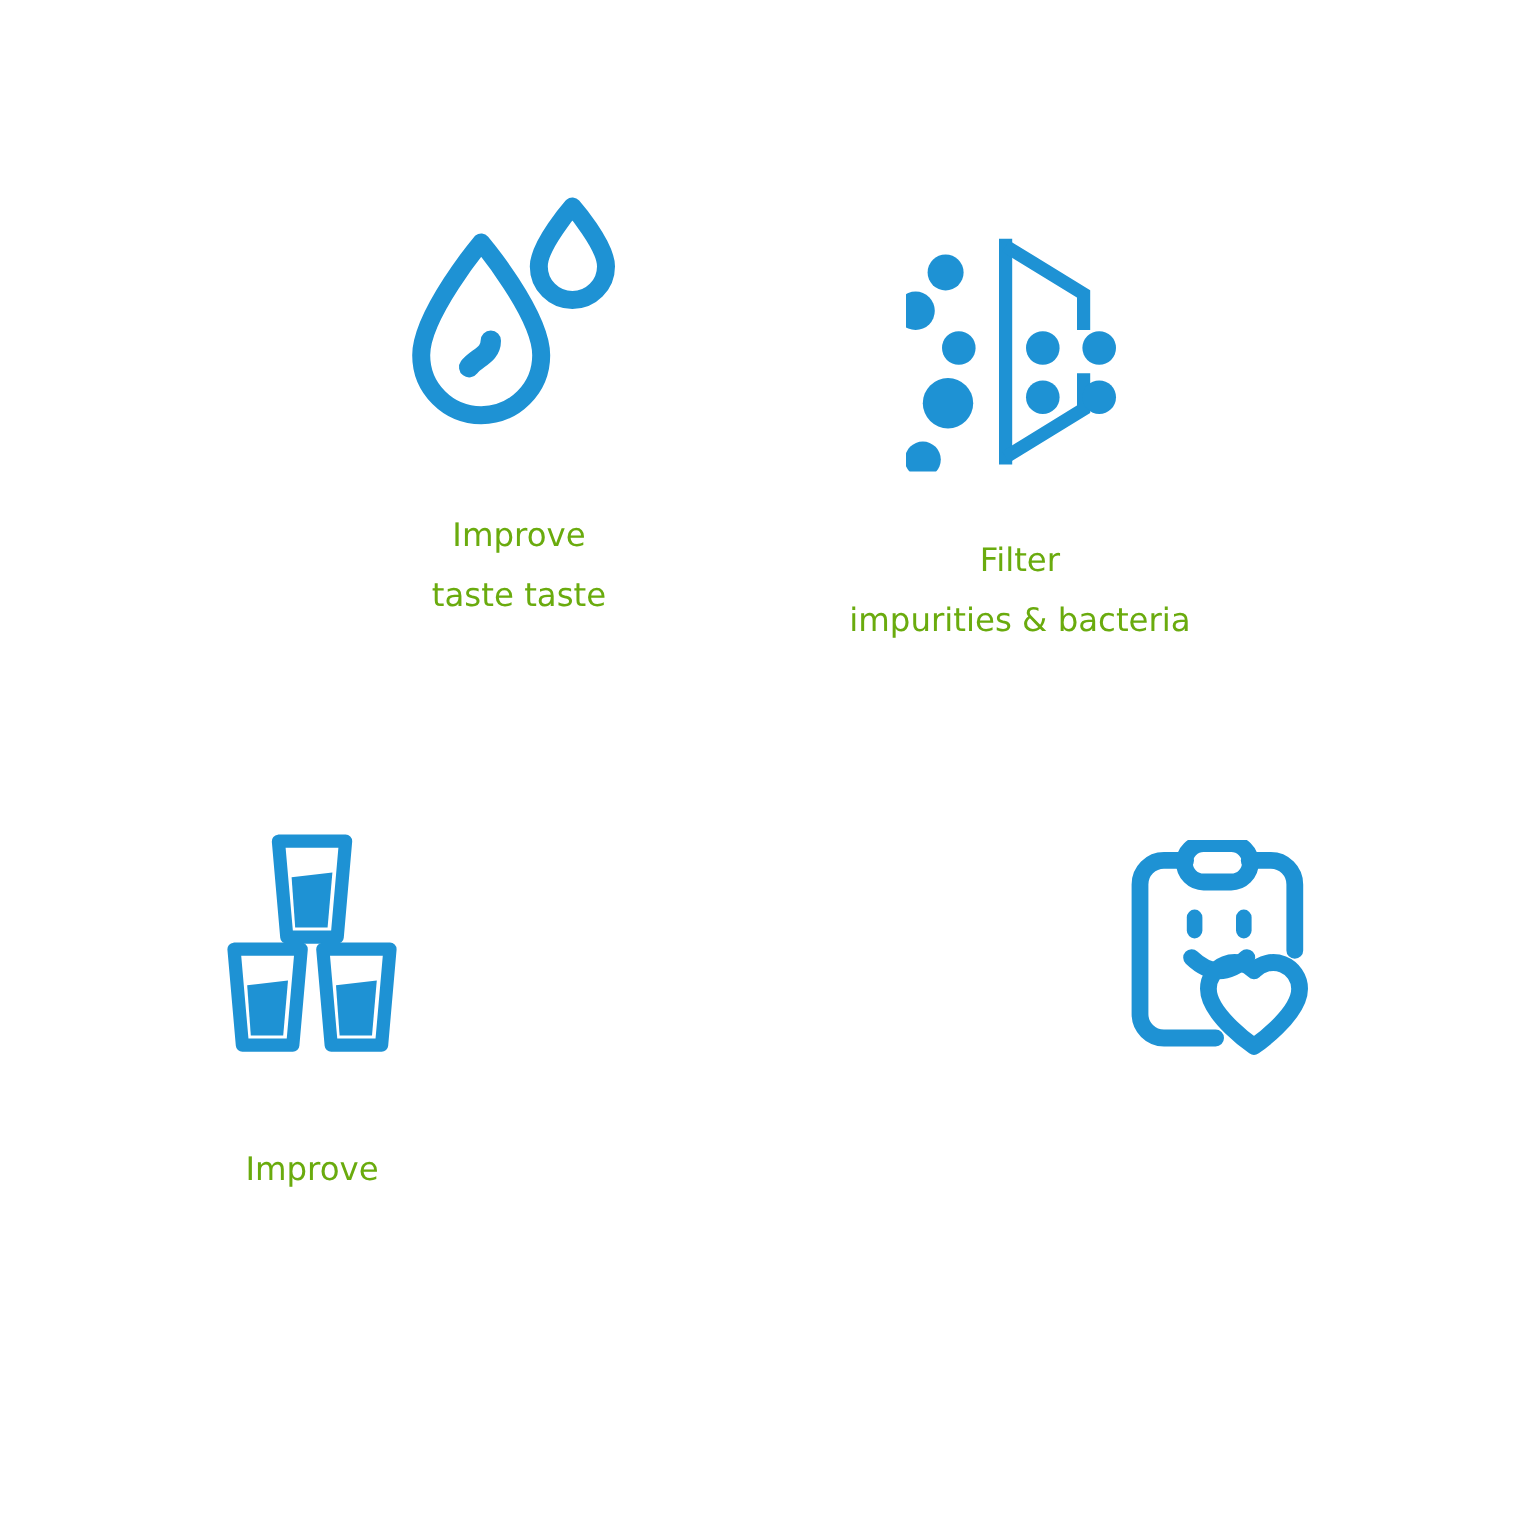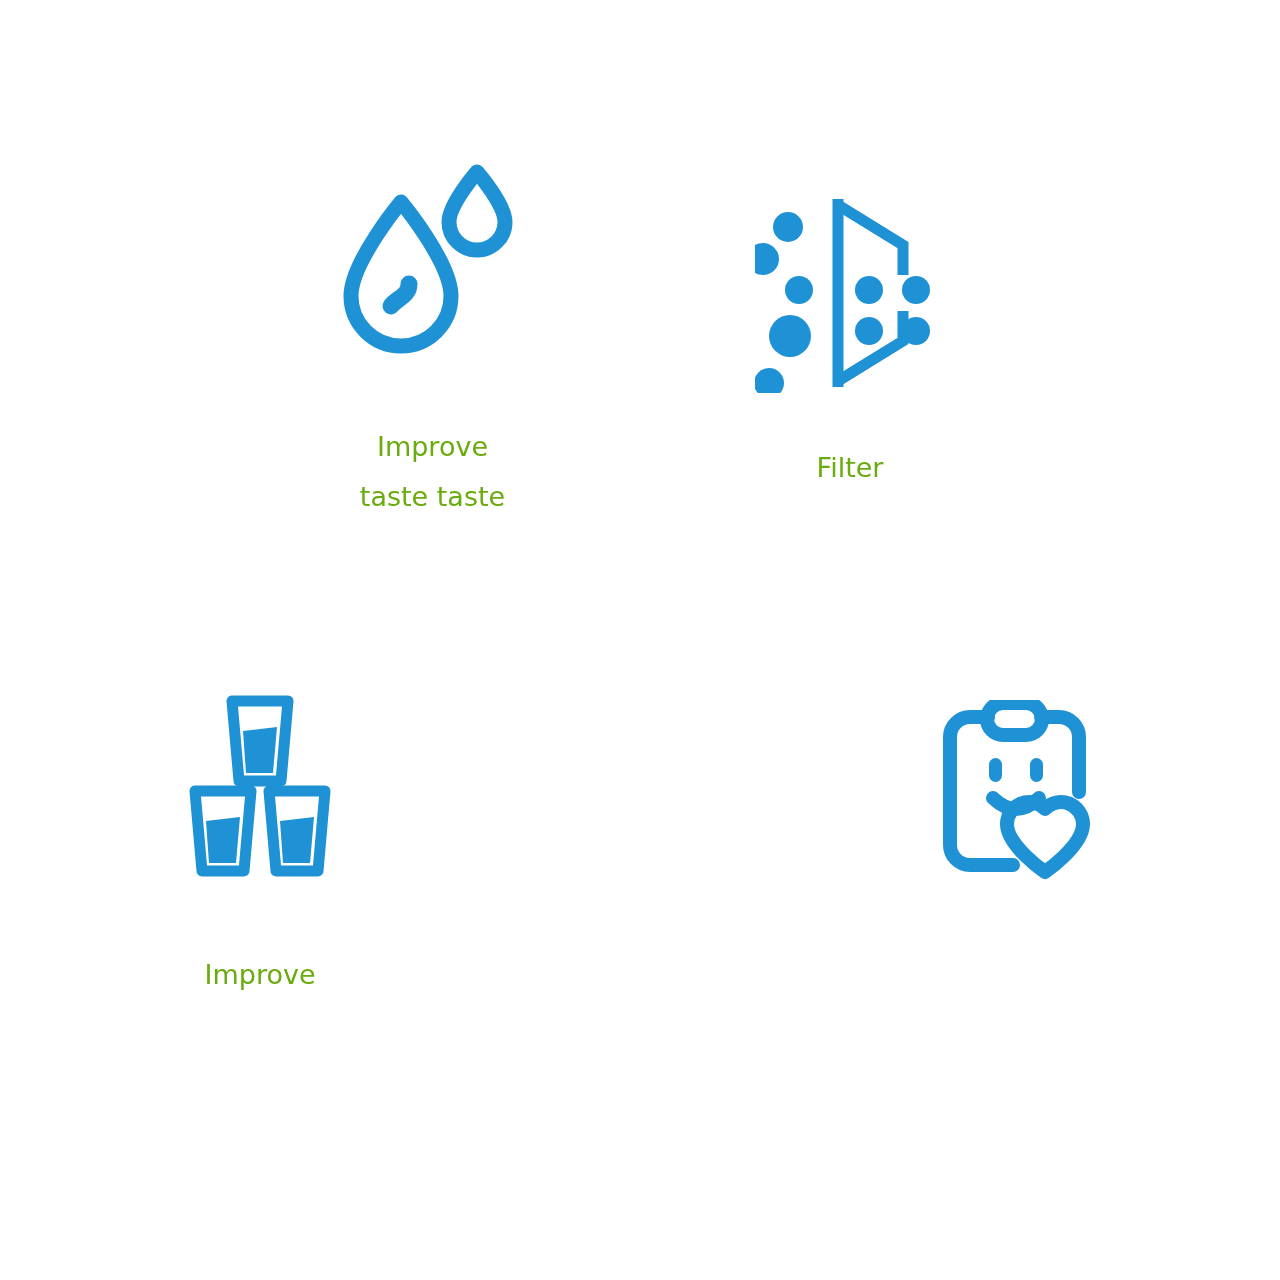--- a/index.html
+++ b/index.html
@@ -98,20 +98,21 @@
         <circle cx="14" cy="190" r="15" fill="#1e92d4"></circle>
 
         <circle cx="114" cy="97" r="14" fill="#1e92d4"></circle>
         <circle cx="161" cy="97" r="14" fill="#1e92d4"></circle>
         <circle cx="114" cy="138" r="14" fill="#1e92d4"></circle>
         <circle cx="161" cy="138" r="14" fill="#1e92d4"></circle>
       </svg>
     </div>
     <div class="caption">
       <span class="line">Filter</span>
+      <span class="line">impurities &amp; bacteria</span>
     </div>
   </div>
 
   <div class="feature" id="feat-quantity">
     <div class="icon-wrap">
       <svg width="150" height="185" viewBox="0 0 150 185">
 
         <g>
           <path d="M47 6 L103 6 L96 86 L54 86 Z" fill="none" stroke="#1e92d4" stroke-width="11" stroke-linejoin="round"></path>
           <path d="M58 36 L92 32 L88 78 L61 78 Z" fill="#1e92d4"></path>

